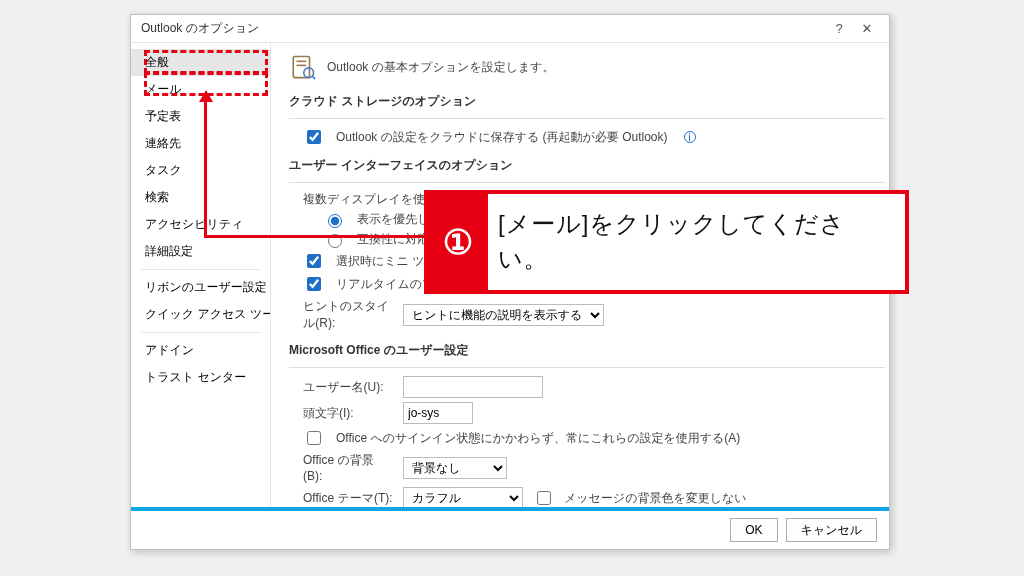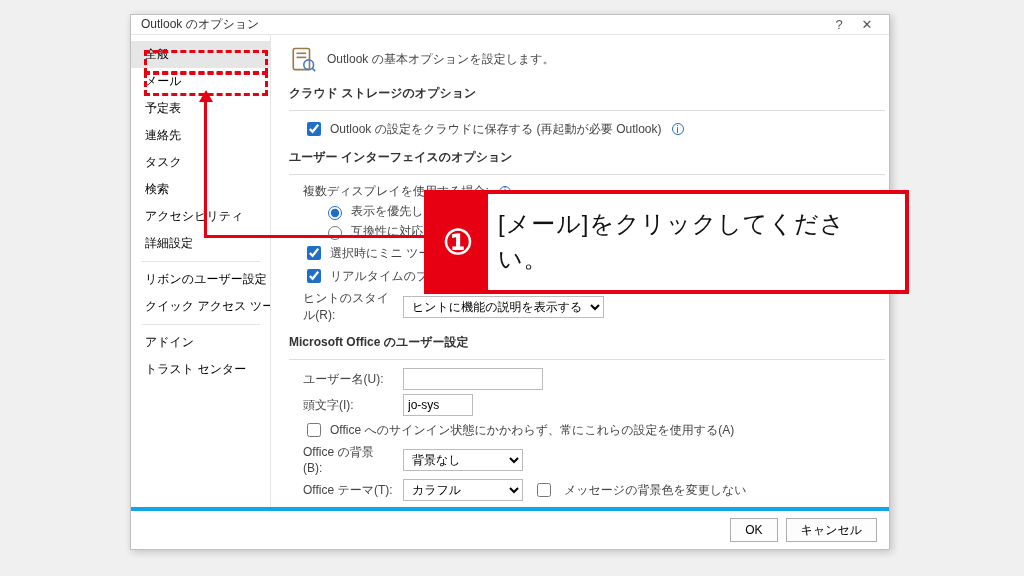--- a/index.html
+++ b/index.html
@@ -3,42 +3,42 @@
 <meta charset="utf-8">
 <style>
   * { box-sizing: border-box; font-family: "Yu Gothic UI", "Meiryo", sans-serif; }
   body { margin: 0; background: #f0f0f0; width: 1024px; height: 576px; position: relative; }
   .dialog {
     position: absolute; left: 130px; top: 14px; width: 760px; height: 536px;
     background: #ffffff; border: 1px solid #c0c0c0; box-shadow: 2px 2px 8px rgba(0,0,0,.2);
     display: flex; flex-direction: column;
   }
   .titlebar {
-    height: 20px; display: flex; align-items: center; padding: 0 8px 0 10px;
+    height: 28px; display: flex; align-items: center; padding: 0 8px 0 10px;
     font-size: 12px; color: #333; border-bottom: 1px solid #e6e6e6;
   }
   .titlebar .spacer { flex: 1; }
   .titlebar .tbtn { width: 28px; text-align: center; font-size: 13px; color: #555; cursor: pointer; }
   .body { flex: 1; display: flex; overflow: hidden; }
   .sidebar {
     width: 140px; border-right: 1px solid #e6e6e6; padding: 6px 0;
     font-size: 12px; color: #000000; overflow: hidden;
   }
   .sidebar .item { padding: 5px 14px; cursor: pointer; white-space: nowrap; }
   .sidebar .item.selected { background: #e6e6e6; }
   .sidebar .sep { height: 1px; background: #e4e4e4; margin: 4px 10px; }
   .content { flex: 1; padding: 10px 4px 8px 18px; overflow-y: auto; font-size: 12px; color: #444; position: relative; }
   .content::-webkit-scrollbar { width: 14px; background:#f1f1f1;}
   .content::-webkit-scrollbar-thumb { background:#c8c8c8; border-radius:2px;}
   .header-row { display: flex; align-items: center; gap: 10px; margin-bottom: 12px; }
   .header-icon { width: 28px; height: 28px; display:flex; align-items:center; justify-content:center; }
   .header-icon svg { width:26px; height:26px; }
   .section-title { font-size: 12px; font-weight: bold; color: #333; margin: 10px 0 8px; }
   .hr { height:1px; background:#ddd; margin: 2px 0 8px; }
-  .row { display: flex; align-items: center; gap: 6px; margin: 3px 0 3px 14px; }
+  .row { display: flex; align-items: center; gap: 12px; margin: 3px 0 3px 14px; }
   .row.indent2 { margin-left: 34px; }
   input[type=checkbox] { accent-color:#1f6ec8; width:14px; height:14px; }
   input[type=radio] { accent-color:#1f6ec8; width:14px; height:14px; }
   label { font-size: 12px; }
   select, input[type=text] {
     font-size: 12px; height: 22px; border: 1px solid #bbb; background:#fff; padding: 1px 4px;
   }
   select { min-width: 100px; }
   .form-row { display:flex; align-items:center; gap:10px; margin: 4px 0 4px 14px; }
   .form-label { width: 90px; font-size:12px; }
@@ -180,21 +180,21 @@
       <div class="form-row">
         <span class="form-label">頭文字(I):</span>
         <input type="text" style="width: 70px;" value="jo-sys">
       </div>
       <div class="row">
         <input type="checkbox" style="">
         <label>Office へのサインイン状態にかかわらず、常にこれらの設定を使用する(A)</label>
       </div>
       <div class="form-row">
         <span class="form-label">Office の背景(B):</span>
-        <select style="width:120px"><option>背景なし</option></select>
+        <select style="width:104px"><option>背景なし</option></select>
       </div>
       <div class="form-row">
         <span class="form-label">Office テーマ(T):</span>
         <select style="width:120px"><option>カラフル</option></select>
         <input type="checkbox" style="">
         <label>メッセージの背景色を変更しない</label>
       </div>
 
     </div>
   </div>

